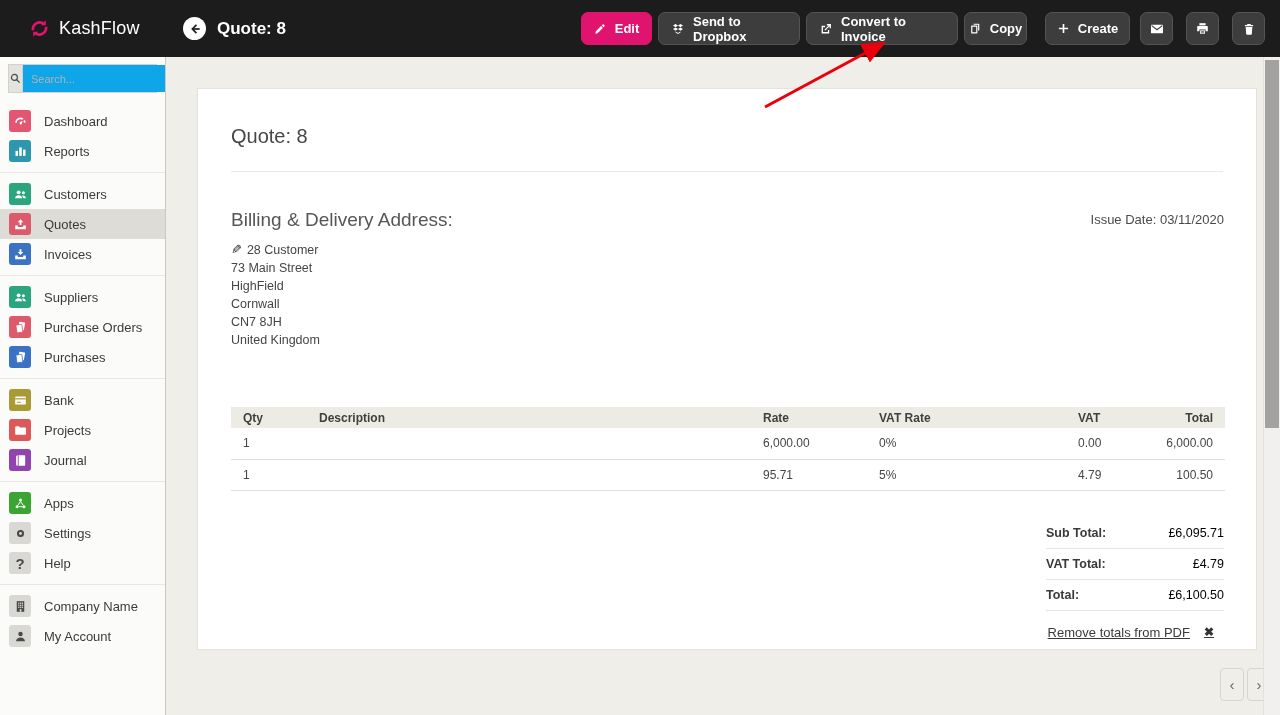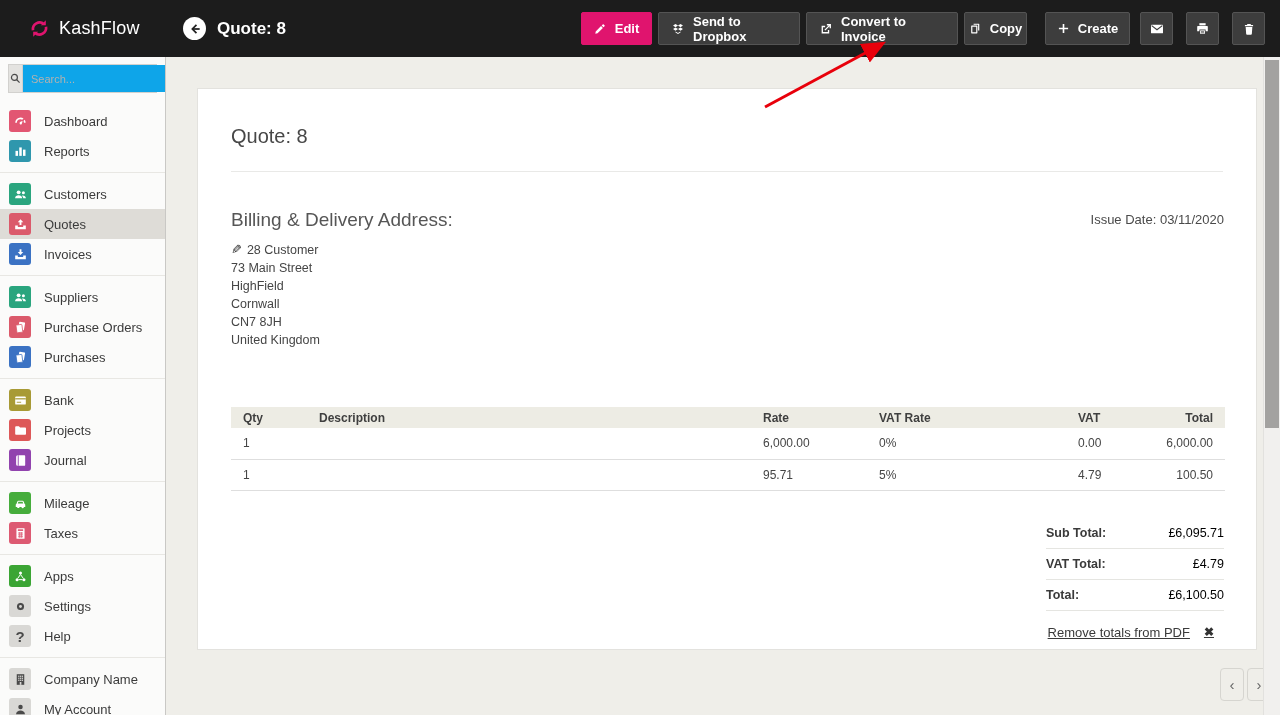--- a/index.html
+++ b/index.html
@@ -7,21 +7,21 @@
   body { font-family:"Liberation Sans", sans-serif; background:#efeee9; position:relative; }
 
   
   .app-header { position:absolute; left:0; top:0; width:1280px; height:57px; background:#1c1c1c; z-index:20; }
   .brand { position:absolute; left:28px; top:0; height:57px; display:flex; align-items:center; gap:8px; }
   .brand-text { color:#fff; font-size:18px; letter-spacing:.2px; }
   .title-wrap { position:absolute; left:183px; top:0; height:57px; display:flex; align-items:center; gap:11px; }
   .back-circle { width:23px; height:23px; border-radius:50%; background:#fff; display:flex; align-items:center; justify-content:center; cursor:pointer; }
   .page-title { color:#fff; font-size:17px; font-weight:bold; }
   .toolbar { position:absolute; left:581px; top:12px; display:flex; }
-  .tbtn { height:33px; border-radius:2px; color:#fff; font-size:13px; font-weight:bold; font-family:"Liberation Sans",sans-serif;
+  .tbtn { height:33px; border-radius:7px; color:#fff; font-size:13px; font-weight:bold; font-family:"Liberation Sans",sans-serif;
           display:flex; align-items:center; justify-content:center; gap:8px; cursor:pointer; padding:0 12px; }
   .btn-dark { background:#3d3d3d; border:1px solid #545454; }
   .btn-primary { background:#e0146e; border:1px solid #e0146e; }
   .tbtn svg { flex:none; }
   .w-edit{width:71px; margin-right:6px;} .w-drop{width:142px; margin-right:6px;}
   .w-conv{width:152px; margin-right:6px;} .w-copy{width:63px; margin-right:18px;}
   .w-create{width:85px; margin-right:10px;}
   .w-icon{width:33px; padding:0; margin-right:13px;} .w-icon.last{margin-right:0;}
 
   
@@ -280,42 +280,20 @@
       <span class="side-icon" style="background: rgb(145, 67, 174); color: rgb(145, 67, 174);">
         <svg viewBox="0 0 24 24">
             <path d="M7.5 3.5H18c.8 0 1.5.7 1.5 1.5v14c0 .8-.7 1.5-1.5 1.5H7.5A2.5 2.5 0 0 1 5 18V6a2.5 2.5 0 0 1 2.5-2.5z"></path>
             <path d="M8.4 3.5v17" stroke="currentColor" stroke-width="1.4"></path>
           </svg>
       </span>
       <span class="side-label">Journal</span>
     </div>
   </div>
 
-  <div class="side-group">
-    <div class="side-item">
-      <span class="side-icon" style="background: rgb(70, 173, 60); color: rgb(70, 173, 60);">
-        <svg viewBox="0 0 24 24">
-            <path d="M5.4 12.6 6.8 9a2.2 2.2 0 0 1 2-1.4h6.4c.9 0 1.7.6 2 1.4l1.4 3.6c.6.2 1 .8 1 1.5v3.4h-2.2a1.9 1.9 0 0 1-3.8 0h-3.2a1.9 1.9 0 0 1-3.8 0H4.4v-3.4c0-.7.4-1.3 1-1.5z"></path>
-            <path d="M7.6 12h8.8L15.3 9.3H8.7z" fill="currentColor"></path>
-          </svg>
-      </span>
-      <span class="side-label">Mileage</span>
-    </div>
-    <div class="side-item">
-      <span class="side-icon" style="background: rgb(221, 90, 114); color: rgb(221, 90, 114);">
-        <svg viewBox="0 0 24 24">
-            <rect x="5.5" y="3.5" width="13" height="17" rx="1"></rect>
-            <path d="M8 11.2h8M8 14.2h8M8 17.2h8" stroke="currentColor" stroke-width="1.3"></path>
-            <path d="M10.7 9.8v8.8M13.4 9.8v8.8" stroke="currentColor" stroke-width="1.3"></path>
-            <rect x="7.8" y="5.3" width="8.4" height="2.6" fill="currentColor"></rect>
-          </svg>
-      </span>
-      <span class="side-label">Taxes</span>
-    </div>
-  </div>
 
   <div class="side-group">
     <div class="side-item">
       <span class="side-icon" style="background: rgb(59, 165, 52); color: rgb(59, 165, 52);">
         <svg viewBox="0 0 24 24">
             <circle cx="12" cy="6.5" r="2.4"></circle>
             <circle cx="6.5" cy="17" r="2.4"></circle>
             <circle cx="17.5" cy="17" r="2.4"></circle>
             <path d="M12 8.8 7.5 15M12 8.8l4.5 6.2M8.8 17h6.4" stroke="#fff" stroke-width="1.6" fill="none"></path>
           </svg>

